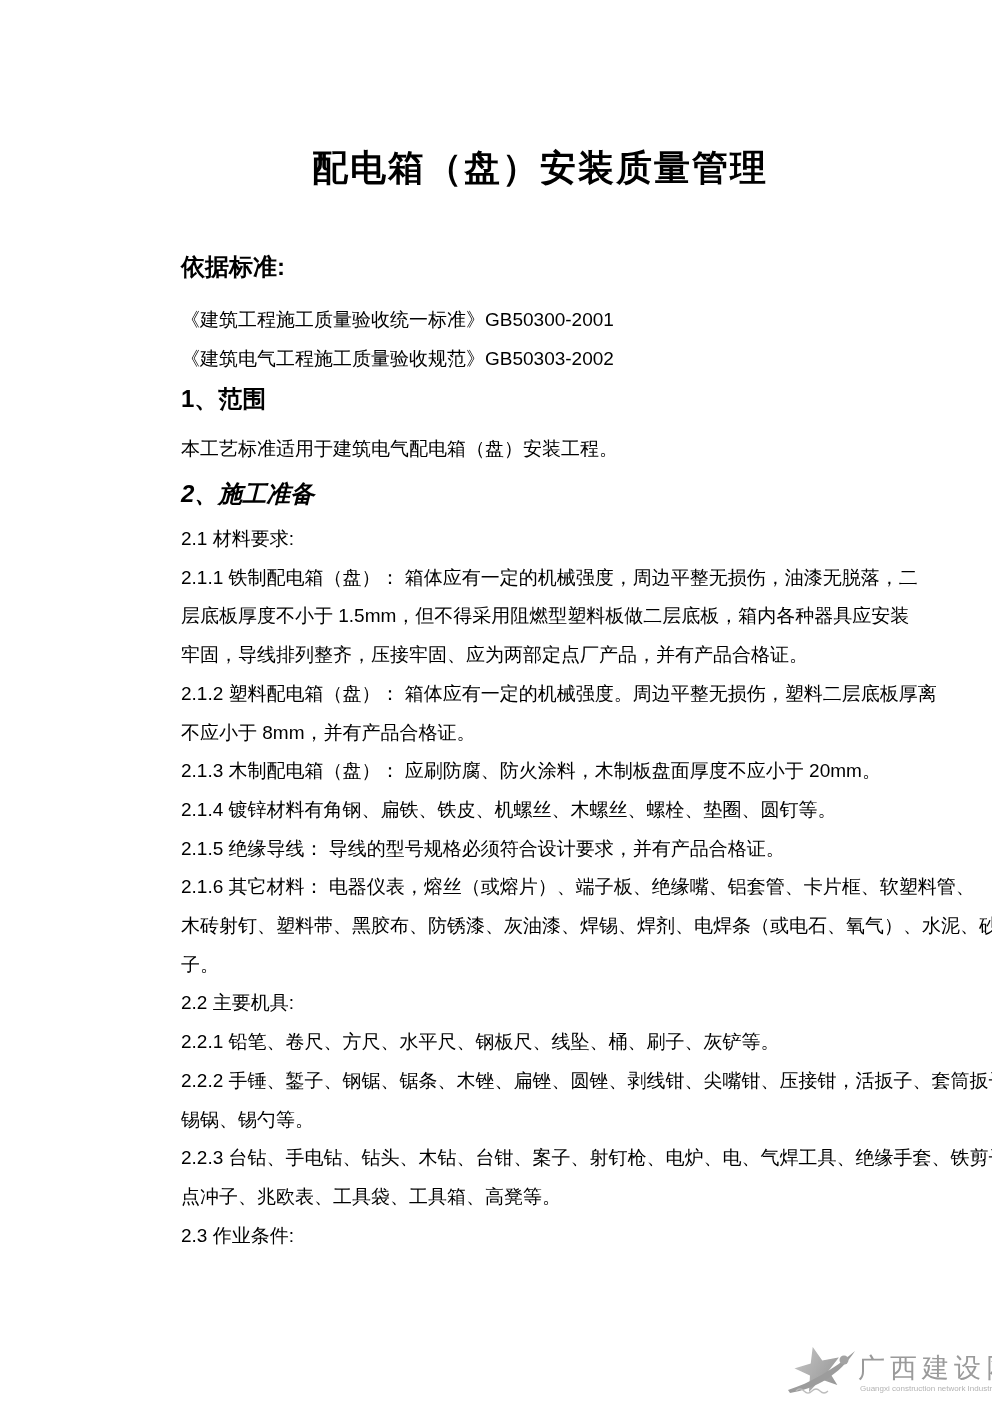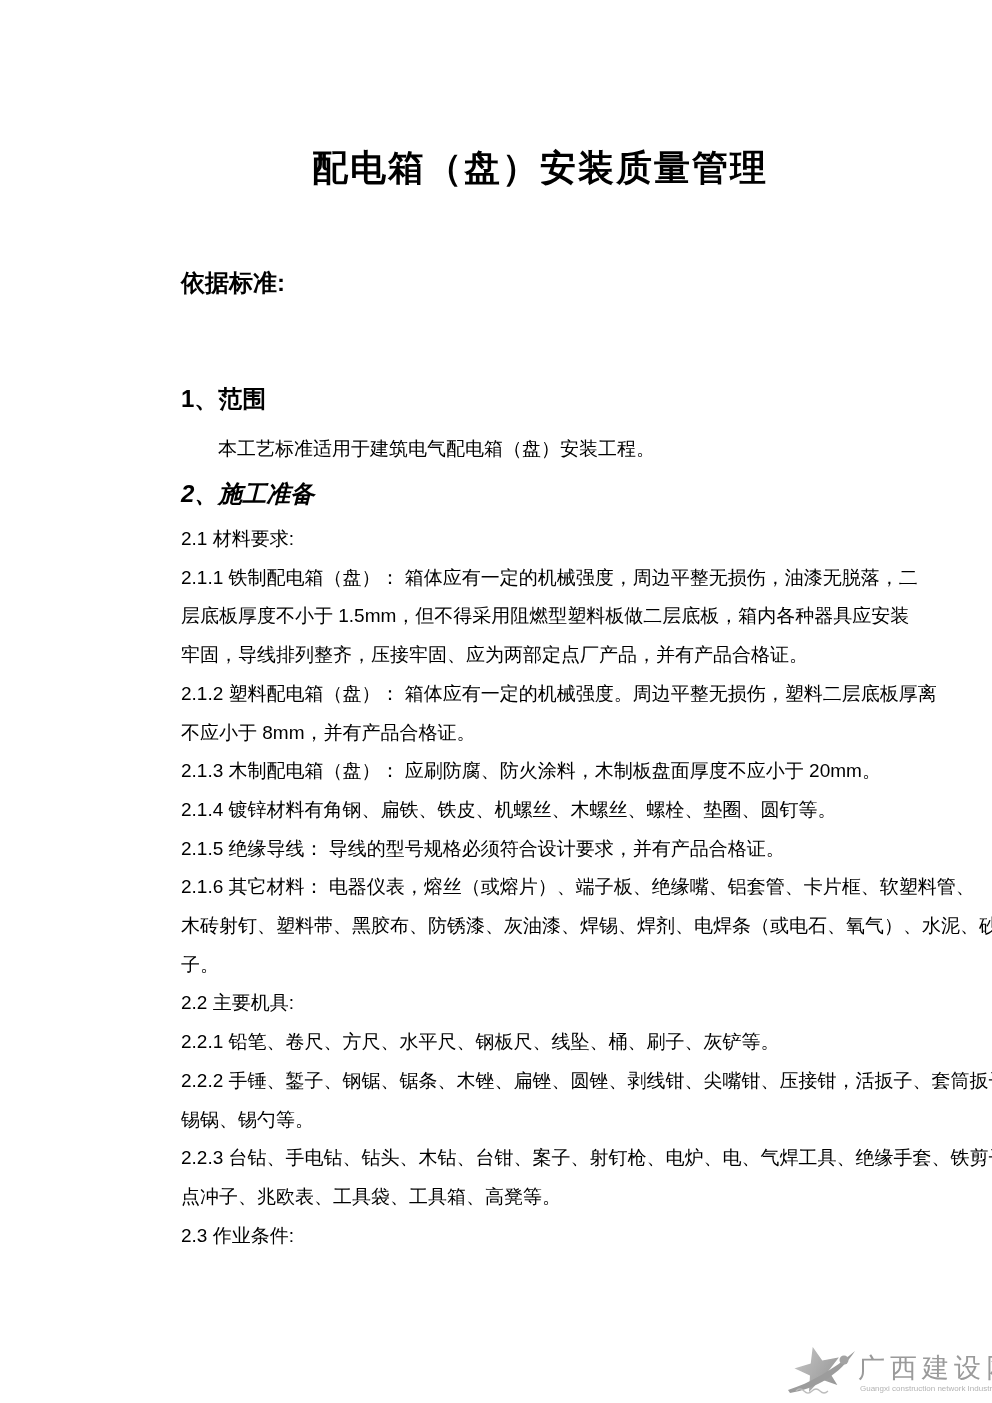--- a/index.html
+++ b/index.html
@@ -22,37 +22,36 @@
     white-space:nowrap;
   }
   .h-bold{
     position:absolute;
     left:181px;
     font-size:24px;
     font-weight:bold;
     line-height:40px;
     white-space:nowrap;
   }
-  .basis-heading{top:247px;margin-top:16px;}
+  .basis-heading{top:247px;}
   .scope-heading{top:379px;text-align:center;}
   .prep-heading{top:474px;font-style:italic;}
   .standards{
     position:absolute;
     left:181px;top:300px;
     font-size:19px;
     line-height:39.4px;
     white-space:nowrap;
   }
   .scope-text{
     position:absolute;
     left:181px;top:429px;
     font-size:19px;
     line-height:39px;
     white-space:nowrap;
-    margin-left:37px;
   }
   .body-lines{
     position:absolute;
     left:181px;top:520px;
     font-size:19px;
     line-height:38.7px;
     white-space:nowrap;
   }
   .footer-logo{
     position:absolute;
@@ -81,20 +80,24 @@
 </style>
 </head>
 <body>
 
 <div class="page">
 
   <div class="doc-title">配电箱（盘）安装质量管理</div>
 
   <div class="h-bold basis-heading">依据标准:</div>
 
+  <div class="standards">
+    <div>《建筑工程施工质量验收统一标准》GB50300-2001</div>
+    <div>《建筑电气工程施工质量验收规范》GB50303-2002</div>
+  </div>
 
   <div class="h-bold scope-heading">1、范围</div>
 
   <div class="scope-text">本工艺标准适用于建筑电气配电箱（盘）安装工程。</div>
 
   <div class="h-bold prep-heading">2、施工准备</div>
 
   <div class="body-lines">
     <div>2.1 材料要求:</div>
     <div>2.1.1 铁制配电箱（盘）： 箱体应有一定的机械强度，周边平整无损伤，油漆无脱落，二</div>

